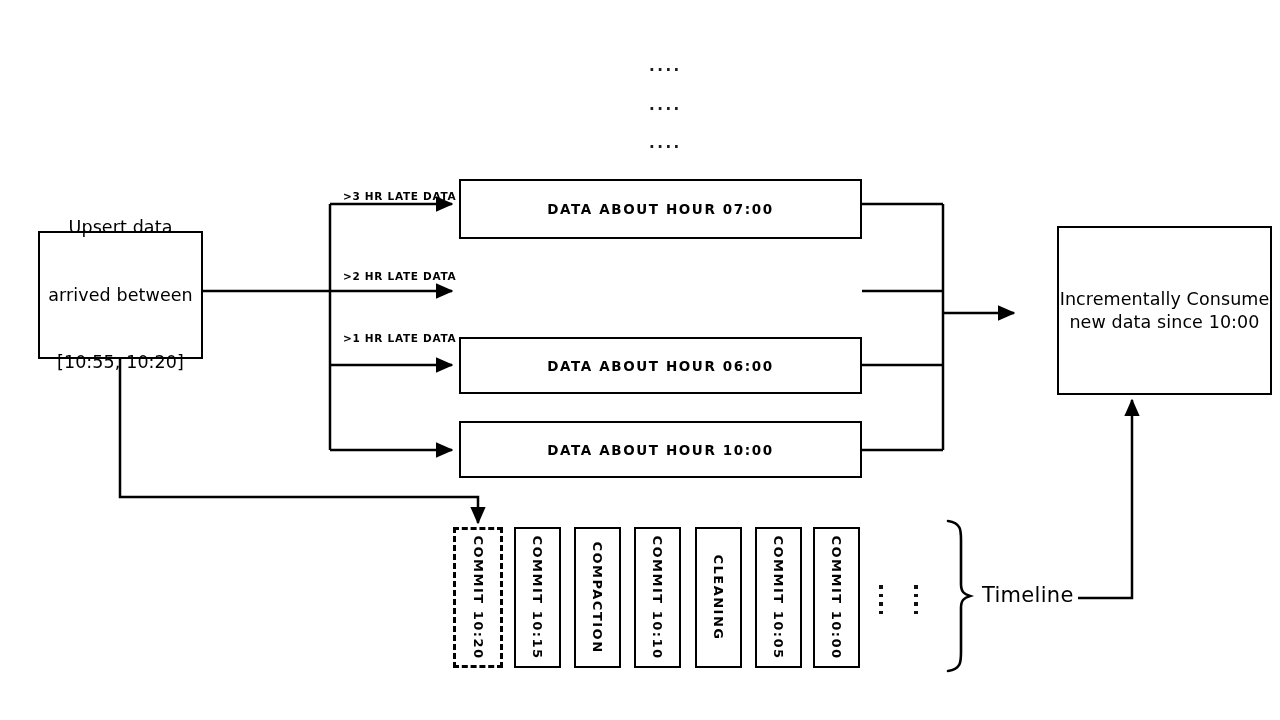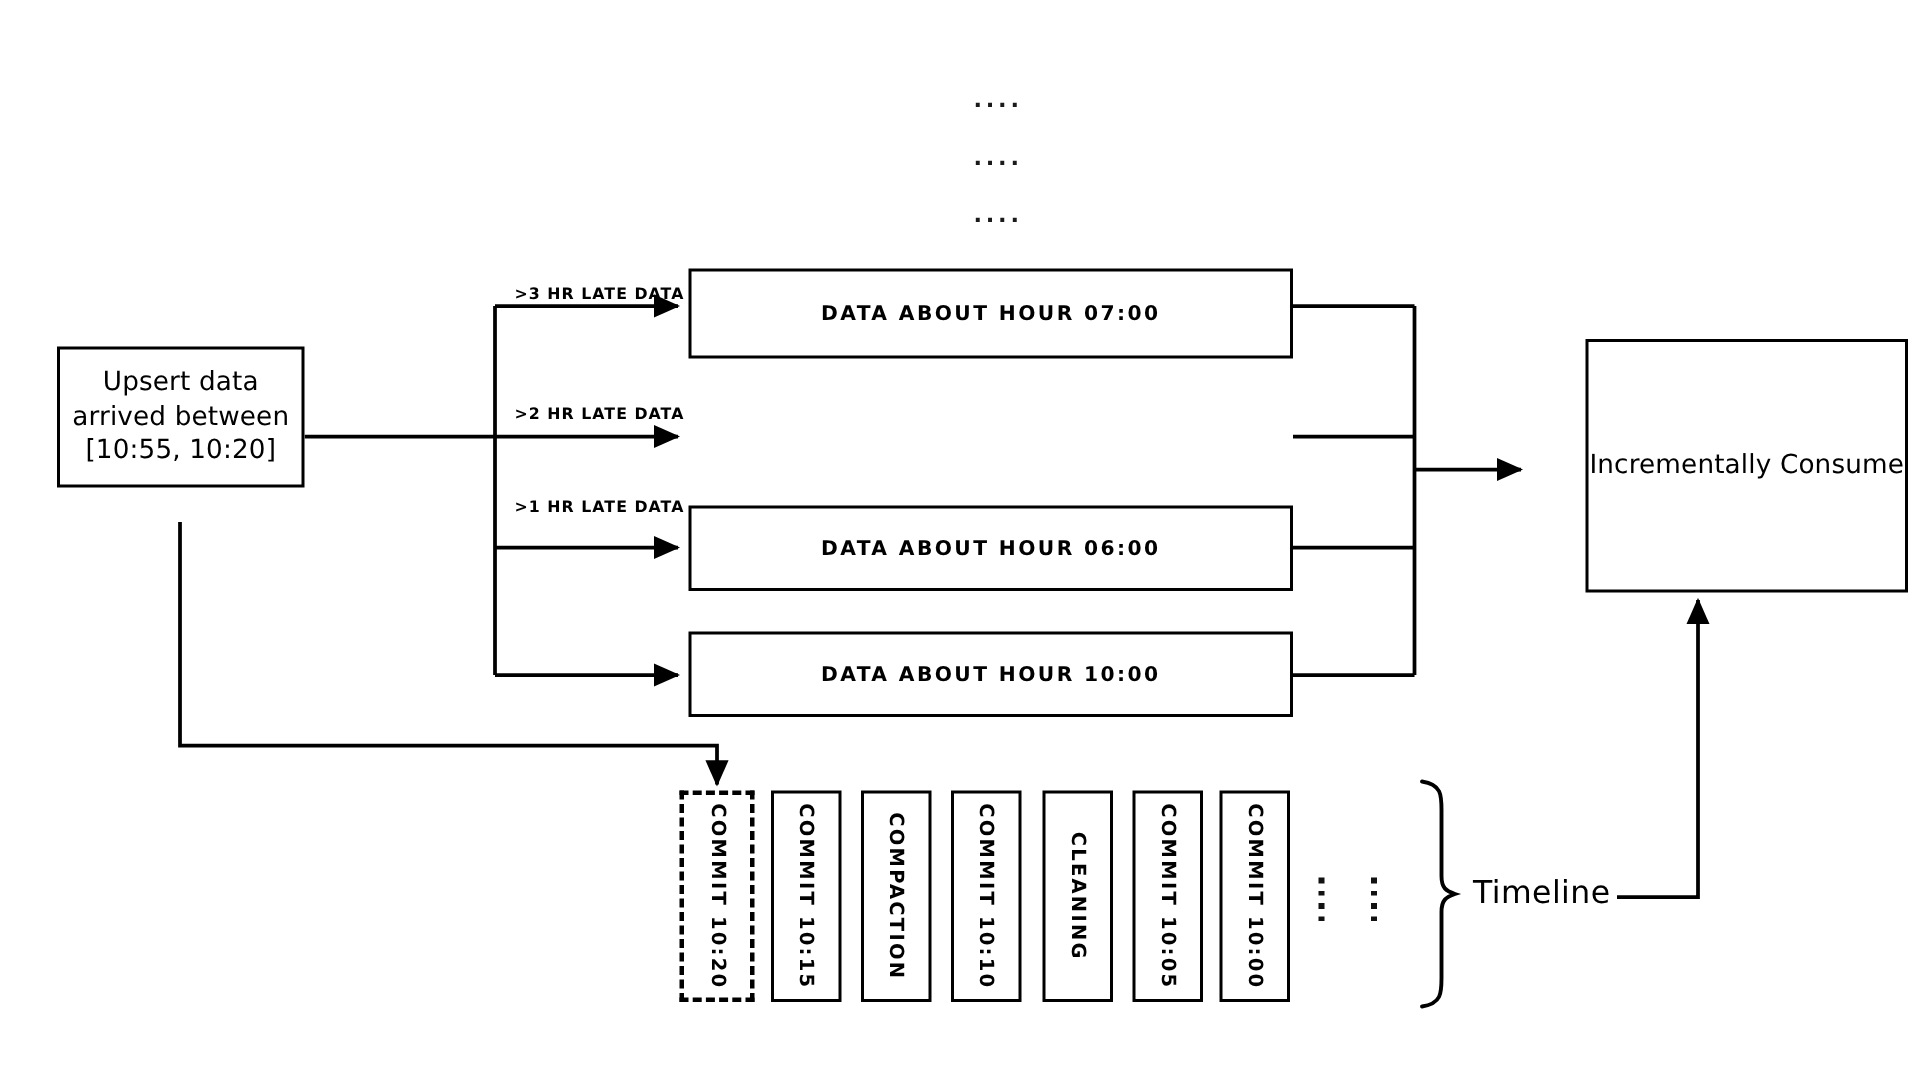--- a/index.html
+++ b/index.html
@@ -176,21 +176,21 @@
                C 964 598, 961 600, 961 608
                L 961 652
                C 961 662, 961 669, 948 671" stroke="#000" stroke-width="2.6" fill="none" stroke-linecap="round"></path>
     </g>
   </svg>
 
   <div class="dots-row" style="left:649px; top:57px;">....</div>
   <div class="dots-row" style="left:649px; top:96px;">....</div>
   <div class="dots-row" style="left:649px; top:134px;">....</div>
 
-  <div class="box hand-box" style="left:38px; top:231px; width:165px; height:94px; flex-direction:column;">
+  <div class="box hand-box" style="left:38px; top:231px; width:165px; height:128px; flex-direction:column;gap:45px;">
     <div>Upsert data</div>
     <div>arrived between</div>
     <div>[10:55, 10:20]</div>
   </div>
 
   <div class="edge-label" style="left:343px; top:190px;">&gt;3 HR LATE DATA</div>
   <div class="edge-label" style="left:343px; top:270px;">&gt;2 HR LATE DATA</div>
   <div class="edge-label" style="left:343px; top:332px;">&gt;1 HR LATE DATA</div>
 
   <div class="box hour-box" style="left:459px; top:179px; width:403px; height:60px;">
@@ -198,20 +198,21 @@
   </div>
   <div class="box hour-box" style="left:459px; top:337px; width:403px; height:57px;">
     <span>DATA ABOUT HOUR 06:00</span>
   </div>
   <div class="box hour-box" style="left:459px; top:421px; width:403px; height:57px;">
     <span>DATA ABOUT HOUR 10:00</span>
   </div>
 
   <div class="box hand-box" style="left:1019px; top:226px; width:215px; height:169px; flex-direction:column;margin-left:38px;">
     <div>Incrementally Consume</div>
+    <div>new data since 10:00</div>
   </div>
 
   <div class="commit-box dashed" style="left:453px; top:527px; width:50px; height:141px;">
     <span class="commit-label">COMMIT 10:20</span>
   </div>
   <div class="commit-box" style="left:514px; top:527px; width:47px; height:141px;">
     <span class="commit-label">COMMIT 10:15</span>
   </div>
   <div class="commit-box" style="left:574px; top:527px; width:47px; height:141px;">
     <span class="commit-label">COMPACTION</span>

